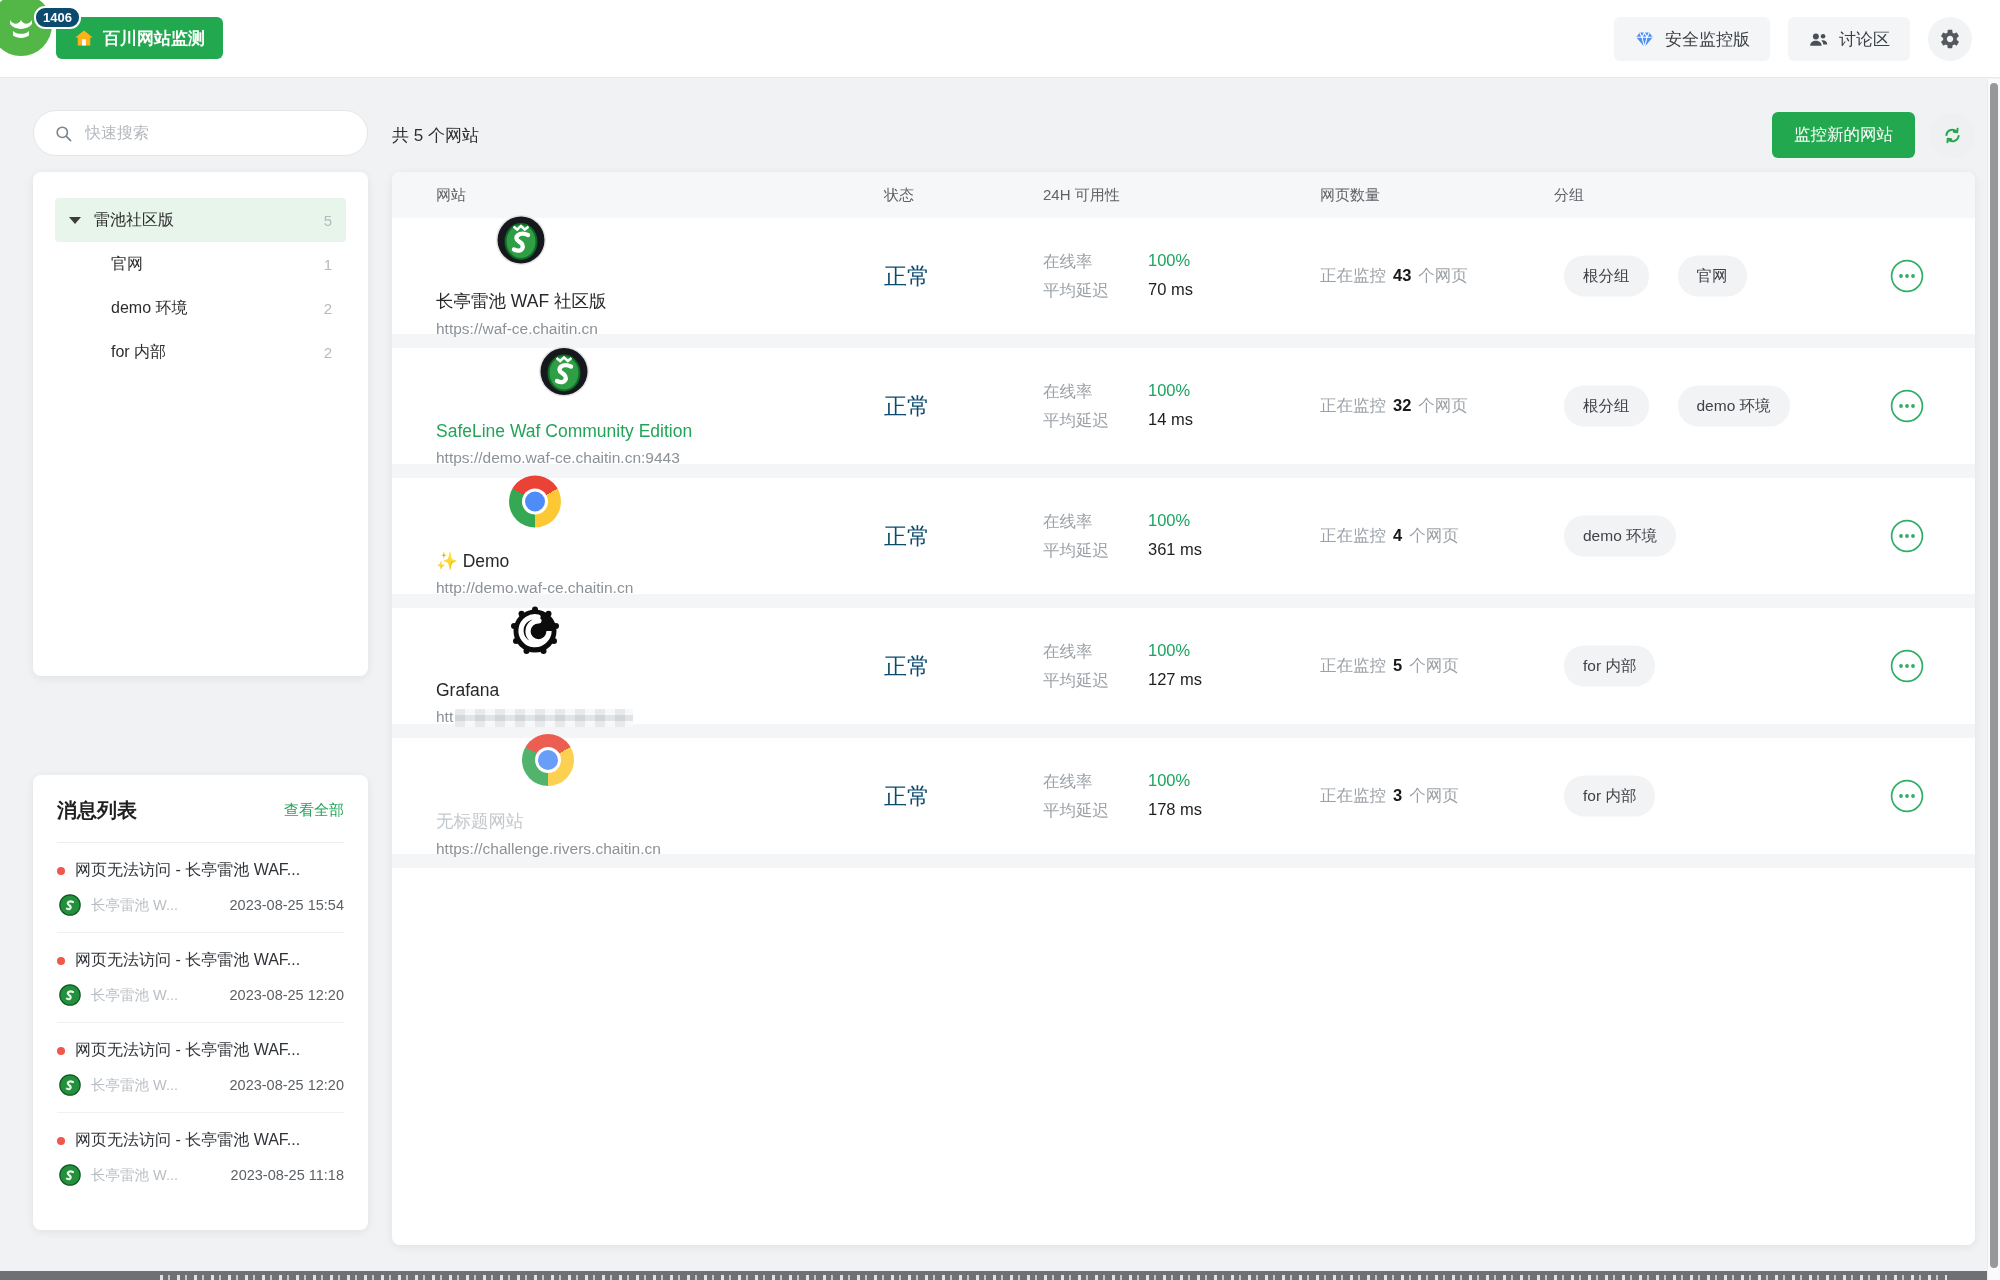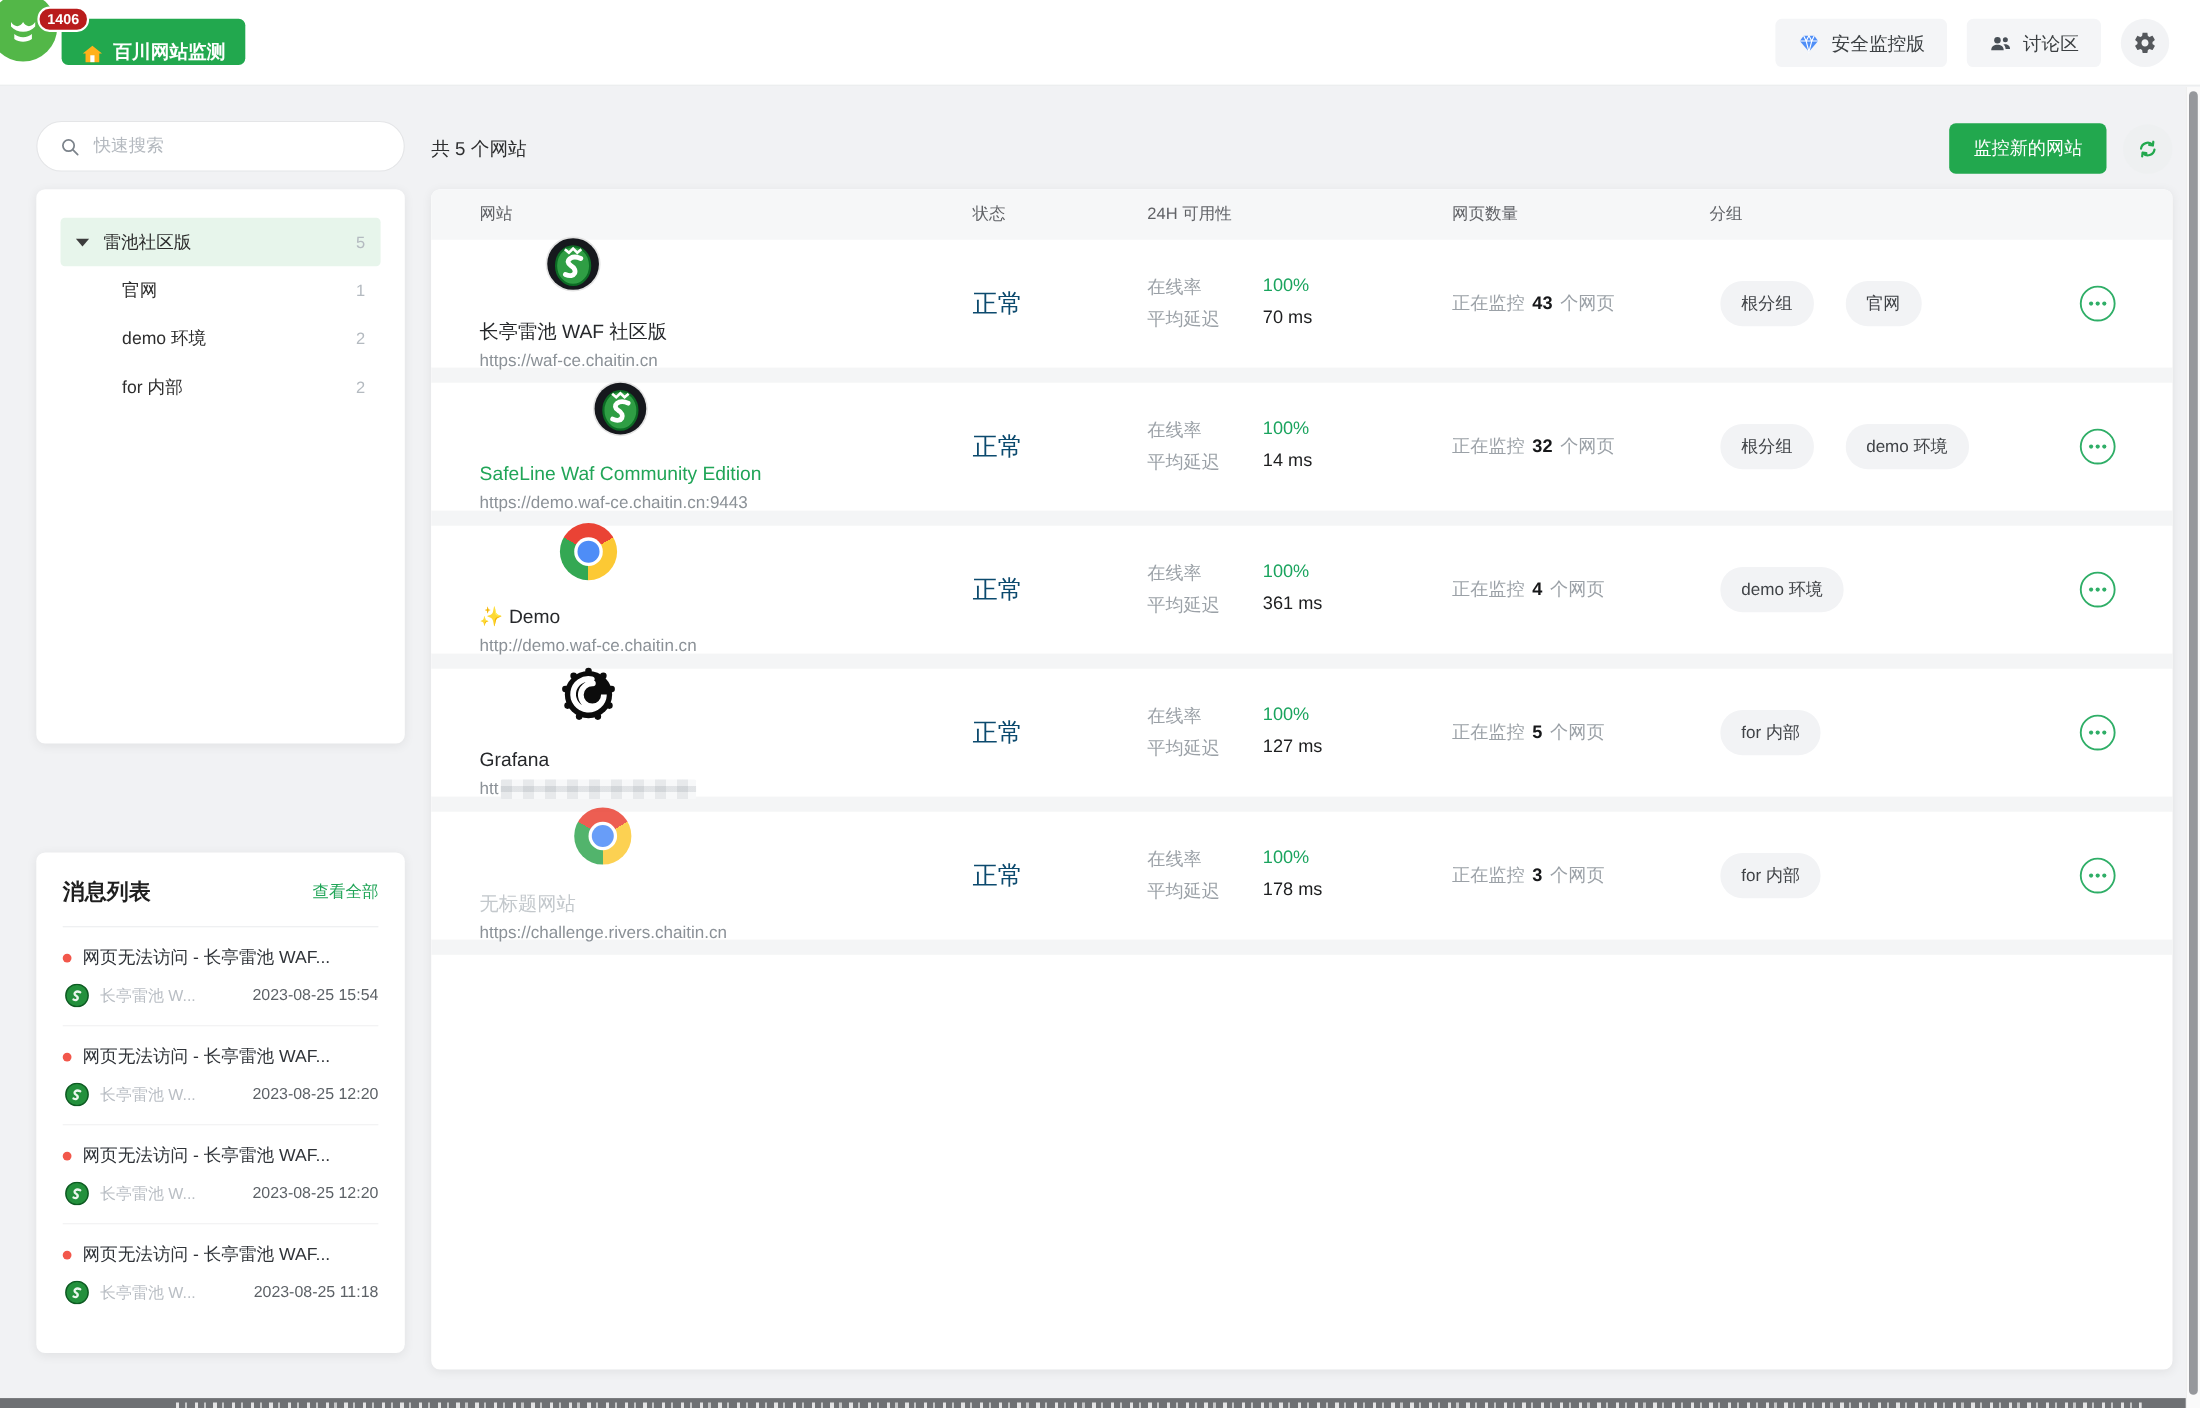--- a/index.html
+++ b/index.html
@@ -2,22 +2,22 @@
 <html><head>
 <meta charset="utf-8">
 <style>
   * { margin:0; padding:0; box-sizing:border-box; }
   body { font-family:"Liberation Sans","DejaVu Sans",sans-serif; }
   .screen { position:relative; width:2000px; height:1280px; background:#f1f2f4; overflow:hidden; color:#26282b; }
 
   
   .topbar { position:absolute; left:0; top:0; width:2000px; height:78px; background:#fff; border-bottom:1px solid #e8eaec; z-index:5; }
   .logo-circle { position:absolute; left:-10px; top:-6px; width:62px; height:62px; border-radius:50%; background:#53b748; display:flex; align-items:center; justify-content:center; }
-  .badge { position:absolute; left:34px; top:6px; background:#b91c1c; color:#fff; font-size:13px; line-height:17px; padding:1px 7px; border-radius:11px; border:2px solid #fff; font-weight:bold; z-index:6; }
-  .app-btn { position:absolute; left:56px; top:17px; height:42px; background:#22a84e; border-radius:6px; display:flex; align-items:flex-end; gap:9px; padding:0 18px; cursor:pointer; }
+  .badge { position:absolute; left:34px; top:6px; background:#0c4a6e; color:#fff; font-size:13px; line-height:17px; padding:1px 7px; border-radius:11px; border:2px solid #fff; font-weight:bold; z-index:6; }
+  .app-btn { position:absolute; left:56px; top:17px; height:42px; background:#22a84e; border-radius:6px; display:flex; align-items:center; gap:9px; padding:0 18px; cursor:pointer; }
   .app-btn .label { color:#fff; font-size:17px; font-weight:bold; }
   .top-right { position:absolute; right:28px; top:17px; height:44px; display:flex; align-items:center; gap:18px; }
   .soft-btn { height:44px; background:#f4f5f7; border-radius:6px; display:flex; align-items:center; gap:10px; padding:0 20px; font-size:17px; color:#3c4043; cursor:pointer; }
   .gear-btn { width:44px; height:44px; border-radius:50%; background:#f2f3f5; display:flex; align-items:center; justify-content:center; cursor:pointer; }
 
   
   .search-box { position:absolute; left:33px; top:110px; width:335px; height:46px; background:#fff; border:1px solid #e4e5e7; border-radius:23px; display:flex; align-items:center; gap:12px; padding:0 20px; }
   .search-box input { border:none; outline:none; font-size:16px; color:#333; width:250px; background:transparent; font-family:inherit; }
   .search-box input::placeholder { color:#b4b9bf; }
 

